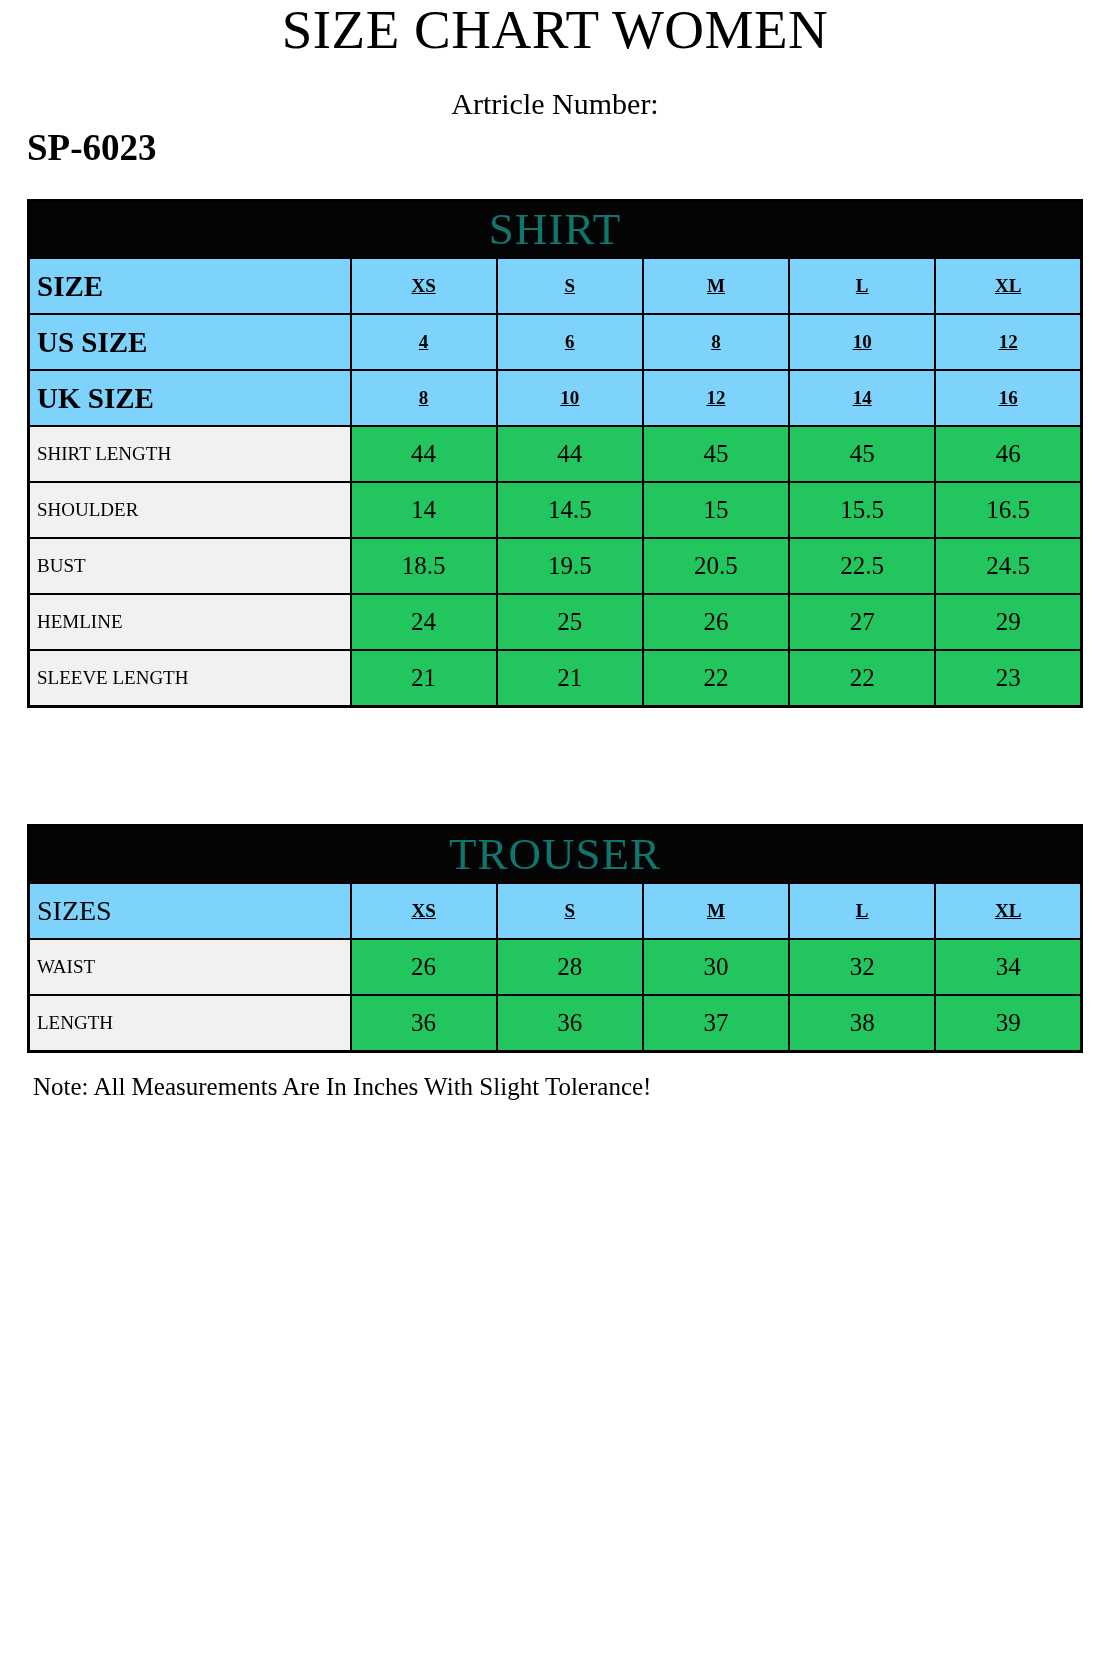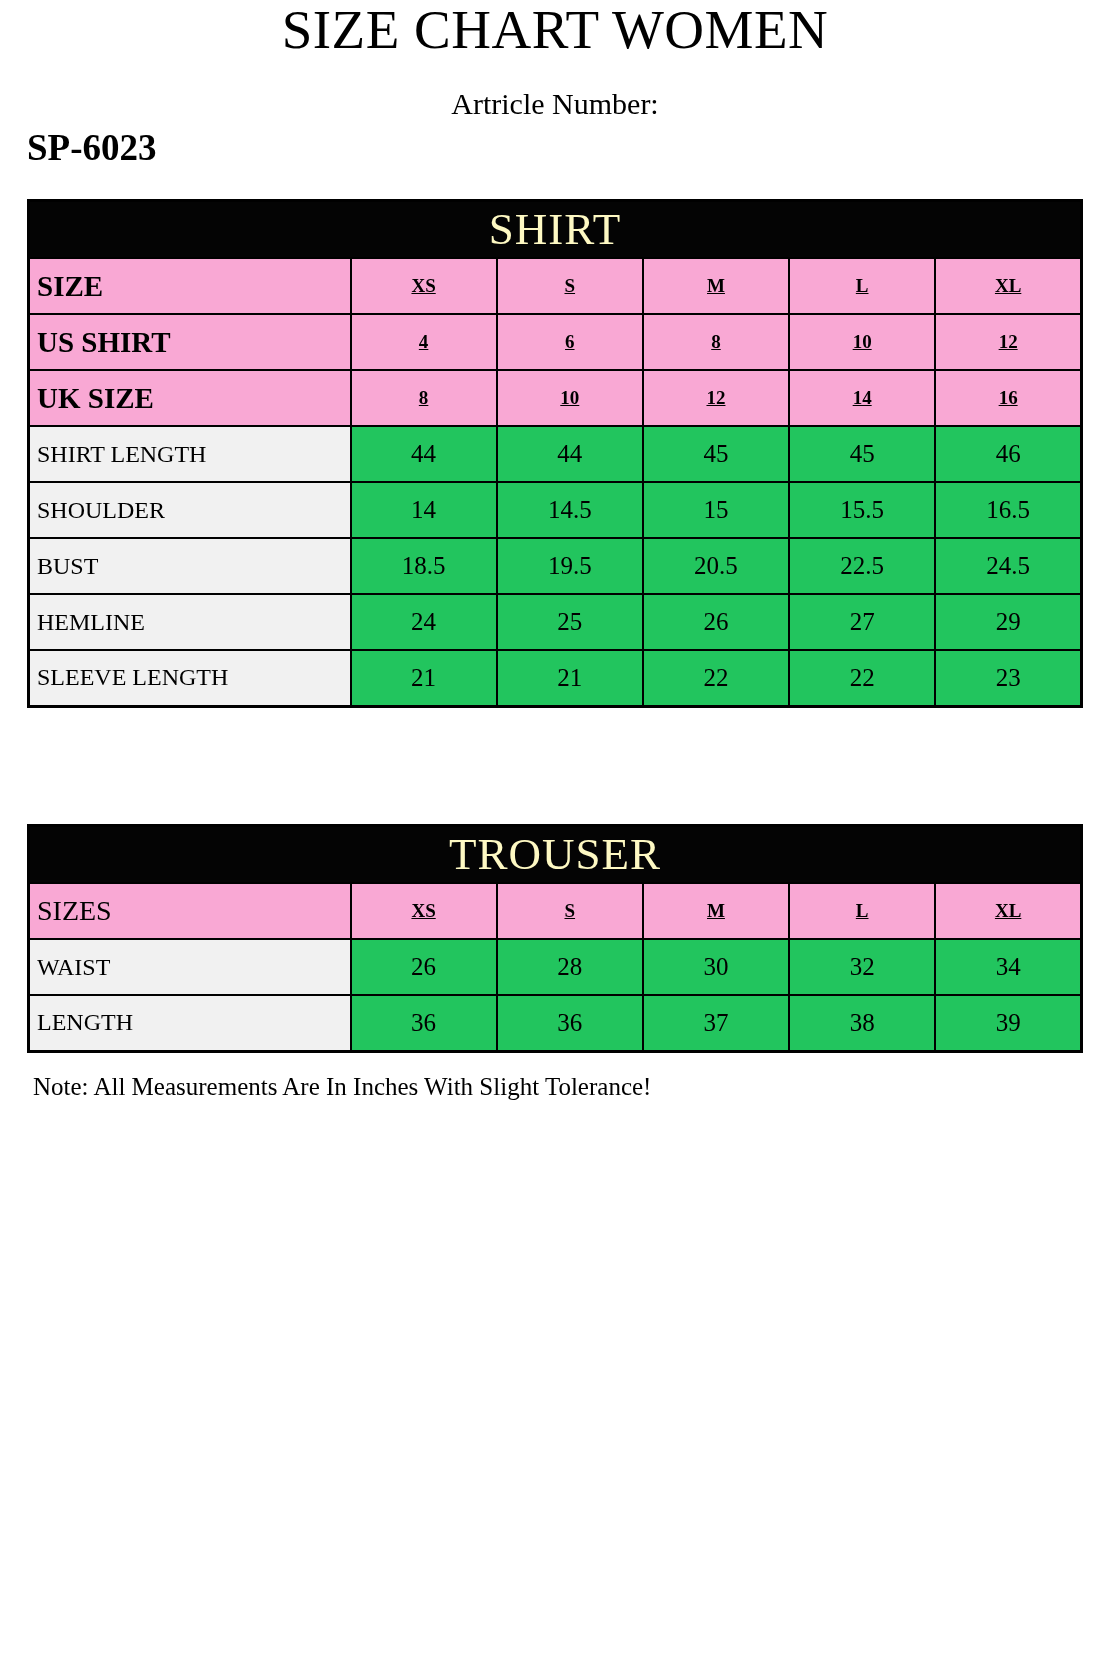--- a/index.html
+++ b/index.html
@@ -39,47 +39,47 @@
     table-layout: fixed;
     border: 3px solid #000000;
   }
   table.size-table.shirt { margin-top: 30px; }
   table.size-table.trouser { margin-top: 116px; }
 
   col.c-label { width: 322px; }
 
   th.band {
     background: #040404;
-    color: #fef9c3;
+    color: #0f766e;
     font-weight: 400;
     font-size: 45px;
     height: 58px;
     text-align: center;
     letter-spacing: 1px;
     padding: 0;
   }
 
   td {
     border: 2px solid #000000;
     height: 56px;
     text-align: center;
     vertical-align: middle;
     padding: 0;
   }
   td.lbl { text-align: left; padding-left: 7px; }
 
-  tr.hdr td { background: #f9a8d4; font-weight: 700; }
+  tr.hdr td { background: #7dd3fc; font-weight: 700; }
   tr.hdr td.lbl { font-size: 29px; }
   tr.hdr td.val { font-size: 19px; text-decoration: underline; }
   tr.hdr.label-regular td.lbl { font-weight: 400; font-size: 28px; }
 
   tr.sep td { border-bottom: 1px solid #ef4444; }
 
   tr.meas td { background: #22c55e; font-size: 25px; font-weight: 400; }
-  tr.meas td.lbl { background: #f1f1f1; font-size: 24px; }
+  tr.meas td.lbl { background: #f1f1f1; font-size: 19px; }
 
   .note {
     margin-top: 20px;
     padding-left: 6px;
     font-size: 25px;
   }
 </style>
 </head>
 <body>
 
@@ -106,21 +106,21 @@
     <tbody>
       <tr class="hdr">
         <td class="lbl">SIZE</td>
         <td class="val">XS</td>
         <td class="val">S</td>
         <td class="val">M</td>
         <td class="val">L</td>
         <td class="val">XL</td>
       </tr>
       <tr class="hdr">
-        <td class="lbl">US SHIRT</td>
+        <td class="lbl">US SIZE</td>
         <td class="val">4</td>
         <td class="val">6</td>
         <td class="val">8</td>
         <td class="val">10</td>
         <td class="val">12</td>
       </tr>
       <tr class="hdr sep">
         <td class="lbl">UK SIZE</td>
         <td class="val">8</td>
         <td class="val">10</td>

